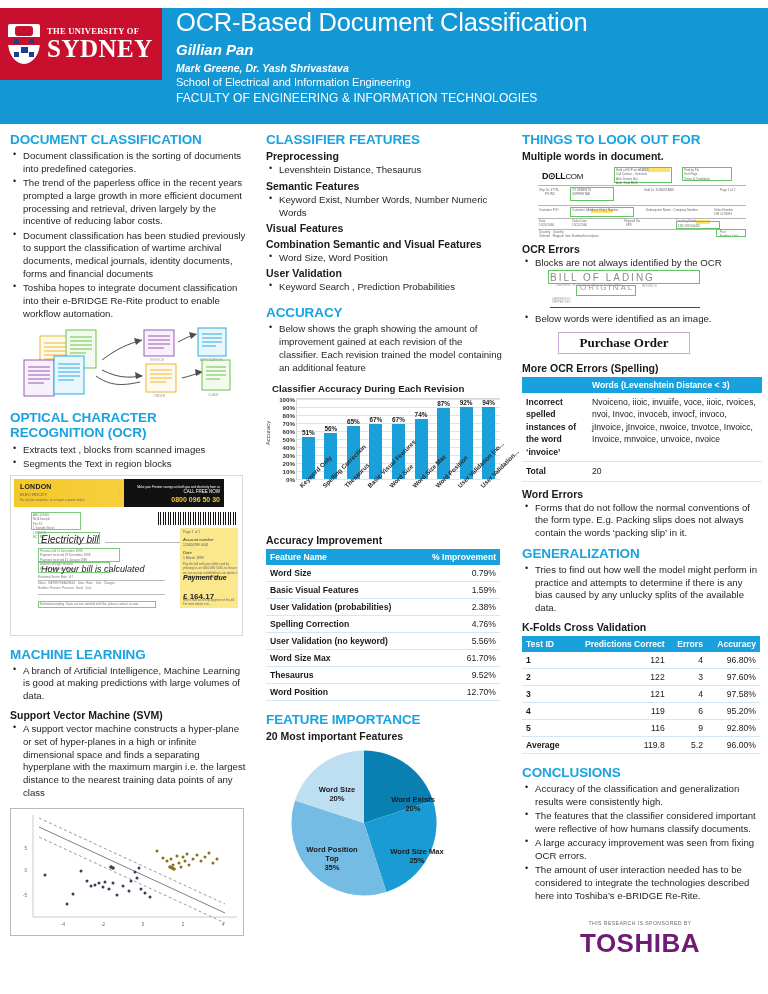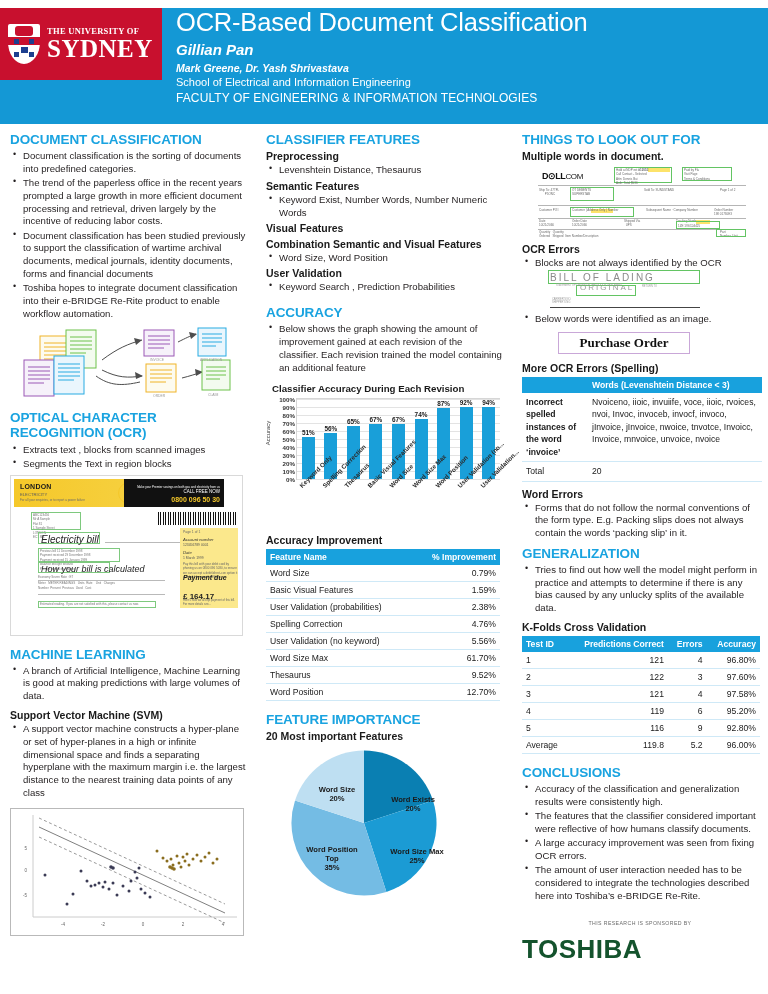--- a/index.html
+++ b/index.html
@@ -87,21 +87,21 @@
   .bar { width: 13px; background: #199fd9; }
   .bar-lab { font-size: 6.4px; font-weight: 700; color: #1a1a1a; margin-bottom: 1px; white-space: nowrap; }
   .xlabels { position: absolute; left: 30px; top: 86px; width: 204px; height: 46px; }
   .xlab { position: absolute; font-size: 6.3px; color: #2b2b2b; font-weight: 700; transform-origin: left top; transform: rotate(-45deg); white-space: nowrap; }
 
   
   table.t { border-collapse: collapse; width: 234px; font-size: 8.6px; margin-top: 3px; }
   table.t th { background: #18a1dd; color: #fff; font-weight: 700; padding: 3px 4px; text-align: left; font-size: 8.6px; }
   table.t td { padding: 3px 4px; border-bottom: 1px solid #cfe9f7; color: #1a1a1a; }
   table.t td.num { text-align: right; }
-  table.t td.bold { font-weight: 400; }
+  table.t td.bold { font-weight: 700; }
   table.t.kf th.r, table.t.kf td.r { text-align: right; }
   table.t.kf { width: 238px; }
   table.t.ocr { width: 240px; }
   table.t.ocr td { vertical-align: top; line-height: 1.45; }
   table.t.ocr .lab { font-weight: 700; width: 66px; }
 
   
   .pie-wrap { position: relative; width: 240px; height: 152px; margin-top: 4px; }
   .pie { position: absolute; left: 24px; top: 2px; width: 148px; height: 148px; }
   .pie-lab { position: absolute; font-size: 7.6px; font-weight: 700; color: #1a1a1a; text-align: center; line-height: 1.25; }
@@ -116,21 +116,21 @@
 
   .bol { width: 150px; height: 38px; margin: 2px 0 3px 28px; position: relative; }
   .bol-title { font-size: 10px; letter-spacing: 2px; color: #8a8a8a; font-family: "Liberation Sans", sans-serif; }
   .bol-sub { font-size: 8px; letter-spacing: 2px; color: #9a9a9a; margin-left: 30px; }
   .bol-box { position:absolute; border:1px solid #63c463; }
   .bol-rule { position:absolute; left:0; bottom:2px; width:150px; height:1px; background:#444; }
 
   .po { margin: 6px 0 8px 36px; width: 132px; border: 1.5px solid #c9a7d8; padding: 2px 0; text-align: center; font-family: "Liberation Serif", serif; font-weight: 700; font-size: 13px; color: #111; }
 
   .sponsor { font-size: 5.2px; letter-spacing: .4px; color: #6a6a6a; margin-top: 18px; text-align: center; width: 236px;}
-  .toshiba { color: #14532d; font-size: 26px; font-weight: 700; letter-spacing: 0.5px; text-align: left; width: 236px; margin-top: 8px; font-family: "Liberation Sans", sans-serif; }
+  .toshiba { color: #701a75; font-size: 26px; font-weight: 700; letter-spacing: 0.5px; text-align: center; width: 236px; margin-top: 2px; font-family: "Liberation Sans", sans-serif; }
 </style>
 </head>
 <body>
 
 <div class="poster">
 
   <div class="header">
     <div class="logo-box">
       <div class="crest">
         <div class="shield"></div>

